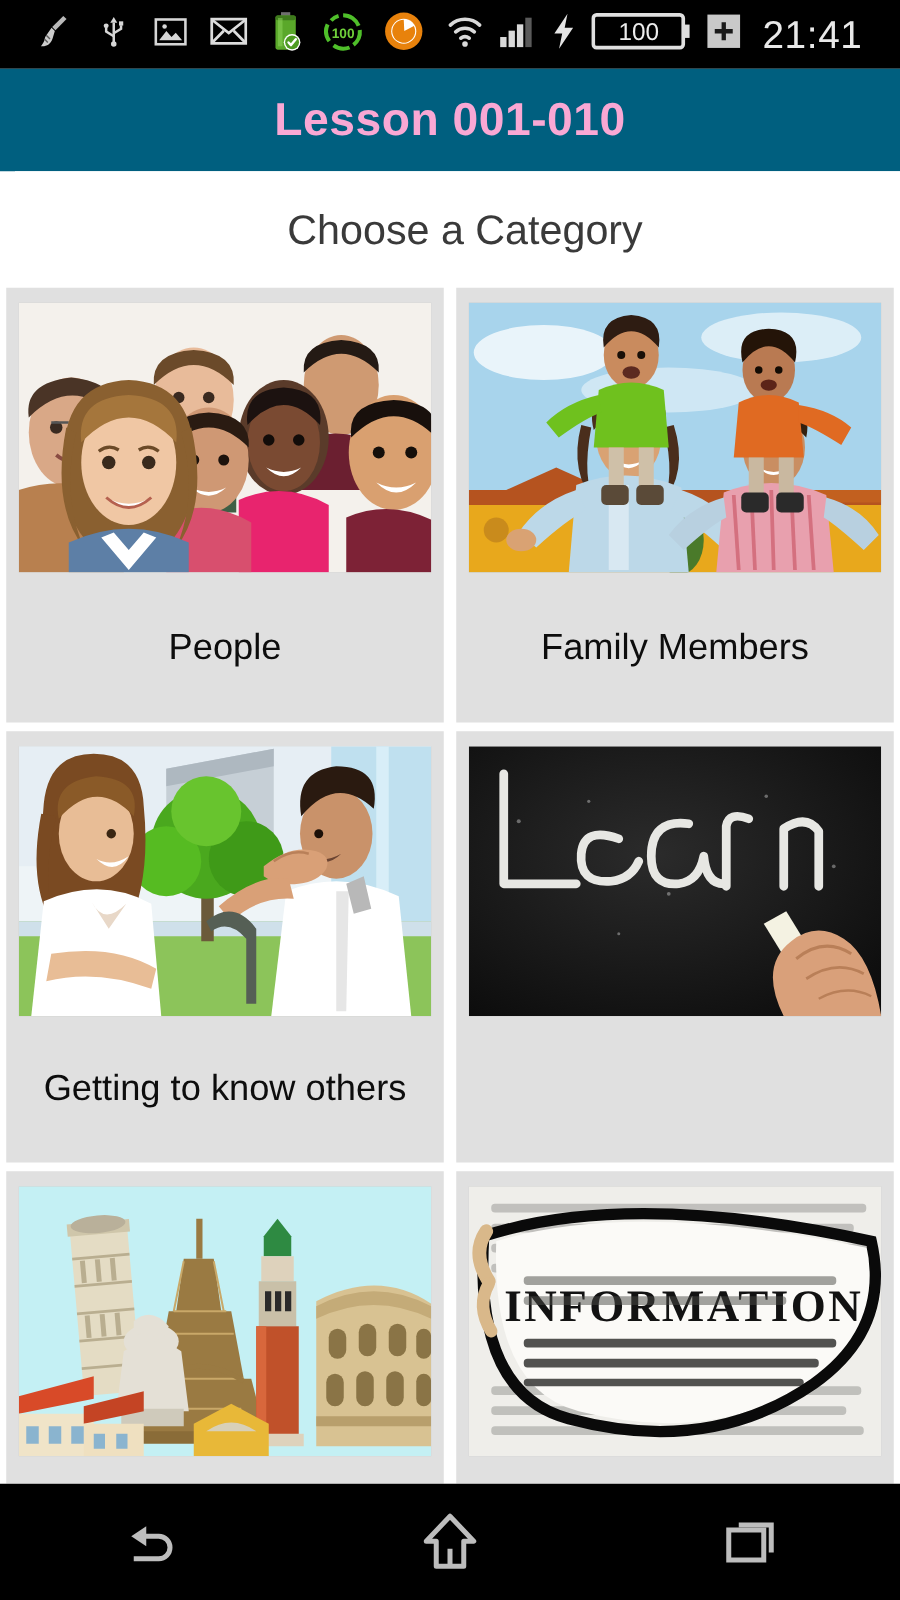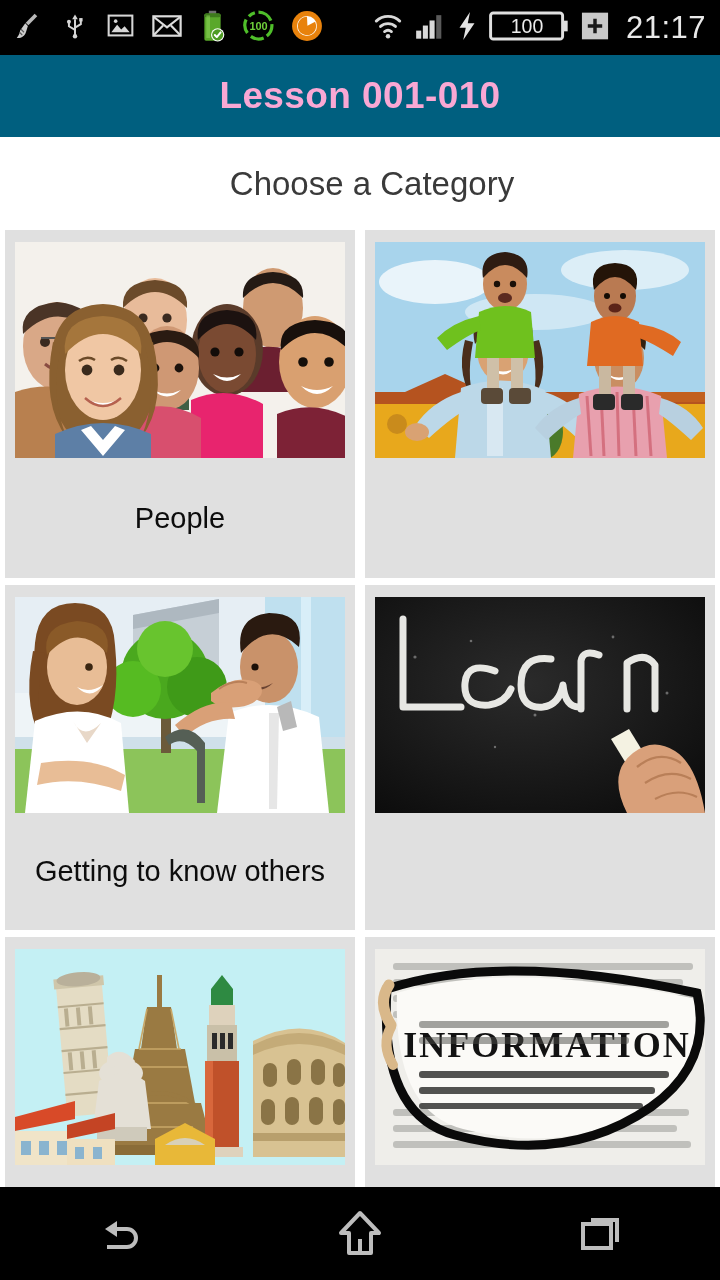--- a/index.html
+++ b/index.html
@@ -7,21 +7,21 @@
   body {
     font-family:"Liberation Sans", sans-serif;
     background:#ffffff;
   }
   #phone { position:relative; width:720px; height:1280px; background:#ffffff; }
 
   
   .statusbar{
     position:absolute; left:0; top:0; width:720px; height:55px;
     background:#000000; display:flex; align-items:center;
-    padding:0 14px;
+    padding:0 30px;
   }
   .status-left{ display:flex; align-items:center; gap:17px; }
   .status-right{ margin-left:auto; display:flex; align-items:center; gap:11px; }
   .sicon{ display:block; }
   .clock{
     color:#e9e9e9; font-size:31px; letter-spacing:0.5px;
     font-family:"Liberation Sans", sans-serif; margin-left:5px;
   }
 
   
@@ -186,21 +186,21 @@
         </svg>
       </span>
 
       <span class="sicon">
         <svg width="30" height="32" viewBox="0 0 22 24">
           <rect x="1.2" y="2.0" width="19.6" height="20.0" fill="#c9c9c9"></rect>
           <path d="M11 6.6 L11 17.4 M5.6 12 L16.4 12" stroke="#1a1a1a" stroke-width="2.6" stroke-linecap="butt"></path>
         </svg>
       </span>
 
-      <span class="clock">21:17</span>
+      <span class="clock">21:41</span>
     </div>
   </div>
 
   <div class="titlebar">
     <span class="title">Lesson 001-010</span>
   </div>
 
   <div class="section-header">
     <span class="label">Choose a Category</span>
   </div>
@@ -353,20 +353,21 @@
               <ellipse cx="240" cy="66" rx="6.5" ry="4.5" fill="#5c2418"></ellipse>
               <path d="M216 80 q24 -12 48 0 l4 44 l-56 0z" fill="#e06a22"></path>
               <path d="M264 82 q26 4 42 18 l-8 14 q-22 -14 -34 -18z" fill="#e06a22"></path>
               <path d="M224 124 l0 34 l12 0 l0 -34z" fill="#c9b8a0"></path>
               <path d="M248 124 l0 34 l12 0 l0 -34z" fill="#c9b8a0"></path>
               <rect x="218" y="152" width="22" height="16" rx="4" fill="#2a2a2a"></rect>
               <rect x="246" y="152" width="22" height="16" rx="4" fill="#2a2a2a"></rect>
             </g>
           </svg>
         </div>
+        <div class="cardlabel">Family Members</div>
       </div>
     </div>
 
     <div class="grid-row">
 
       <div class="card short">
         <div class="thumb">
           <svg class="art" viewBox="0 0 330 216" preserveAspectRatio="xMidYMid slice">
             <rect width="330" height="216" fill="#eef4f7"></rect>
             <rect x="0" y="0" width="330" height="96" fill="#e6eef4"></rect>

